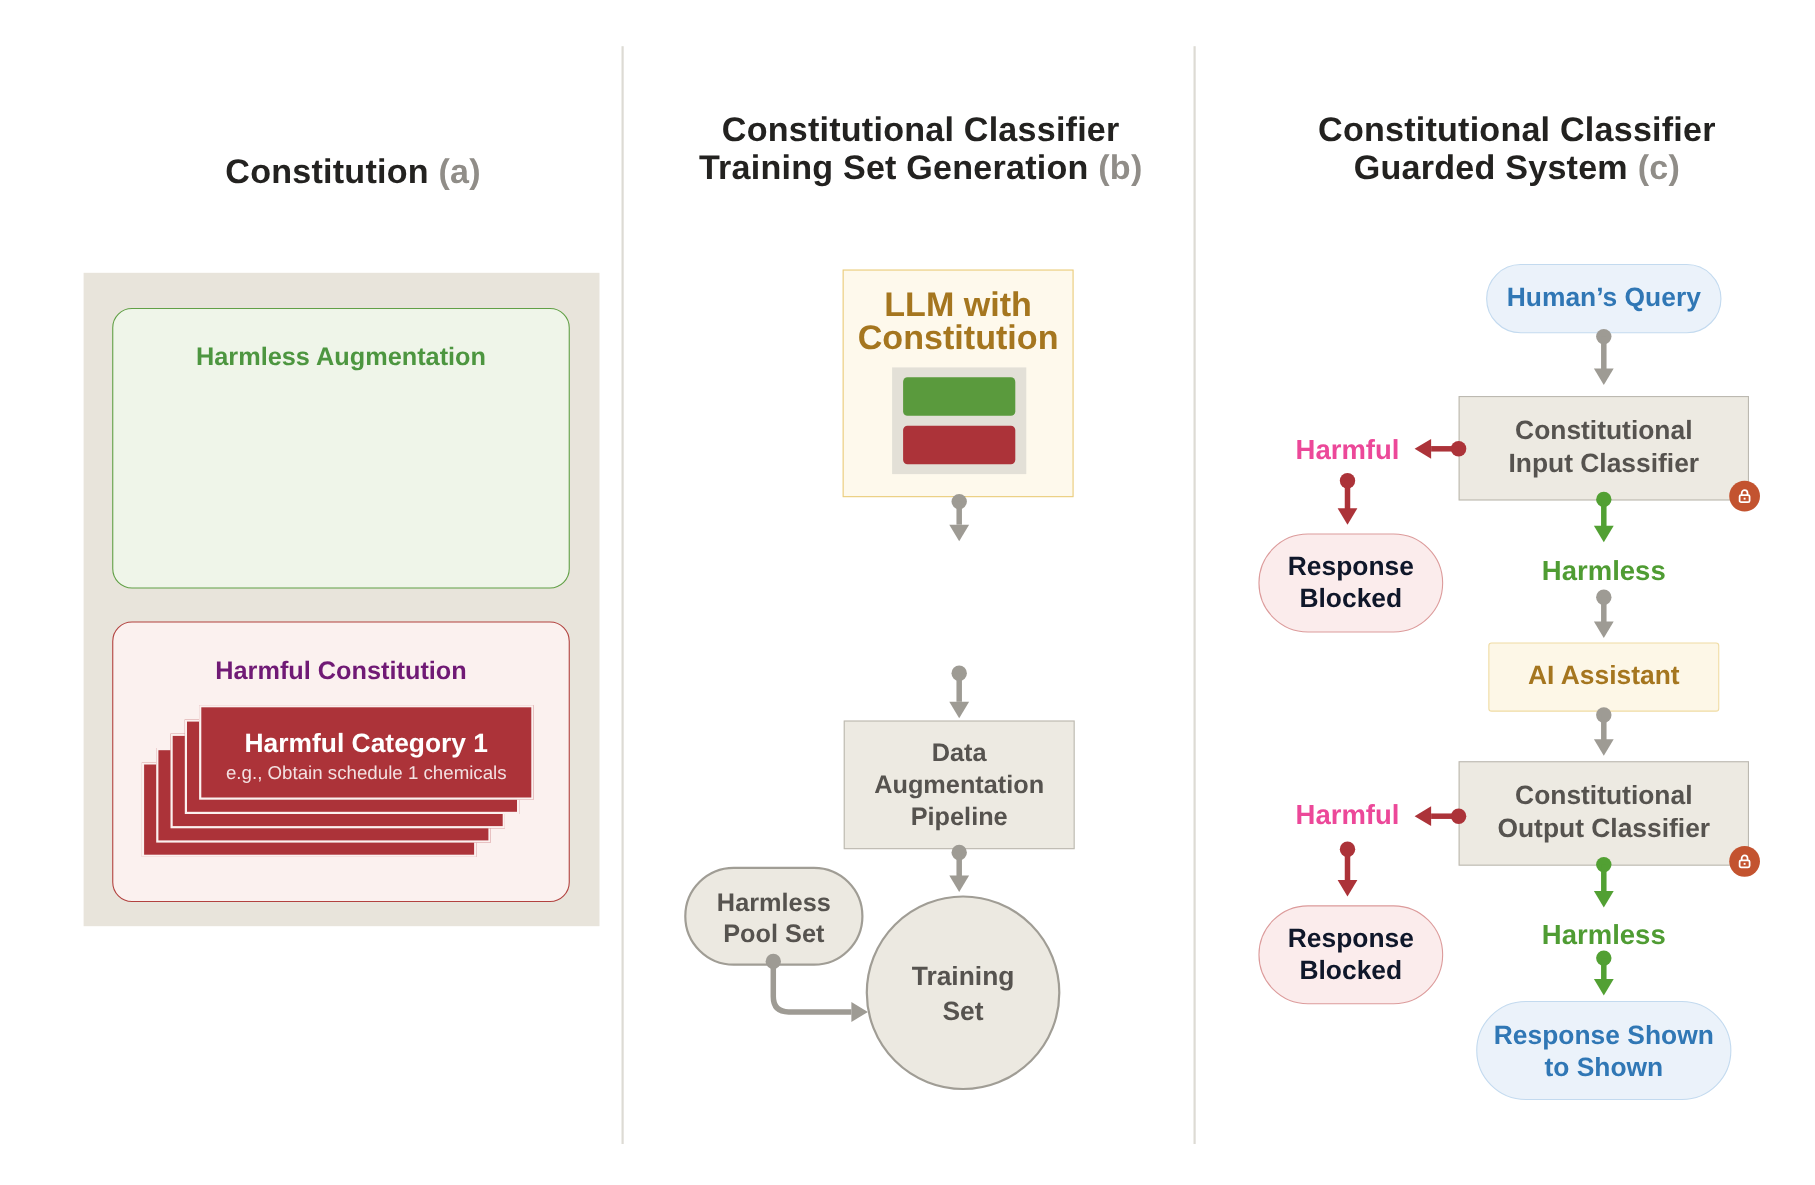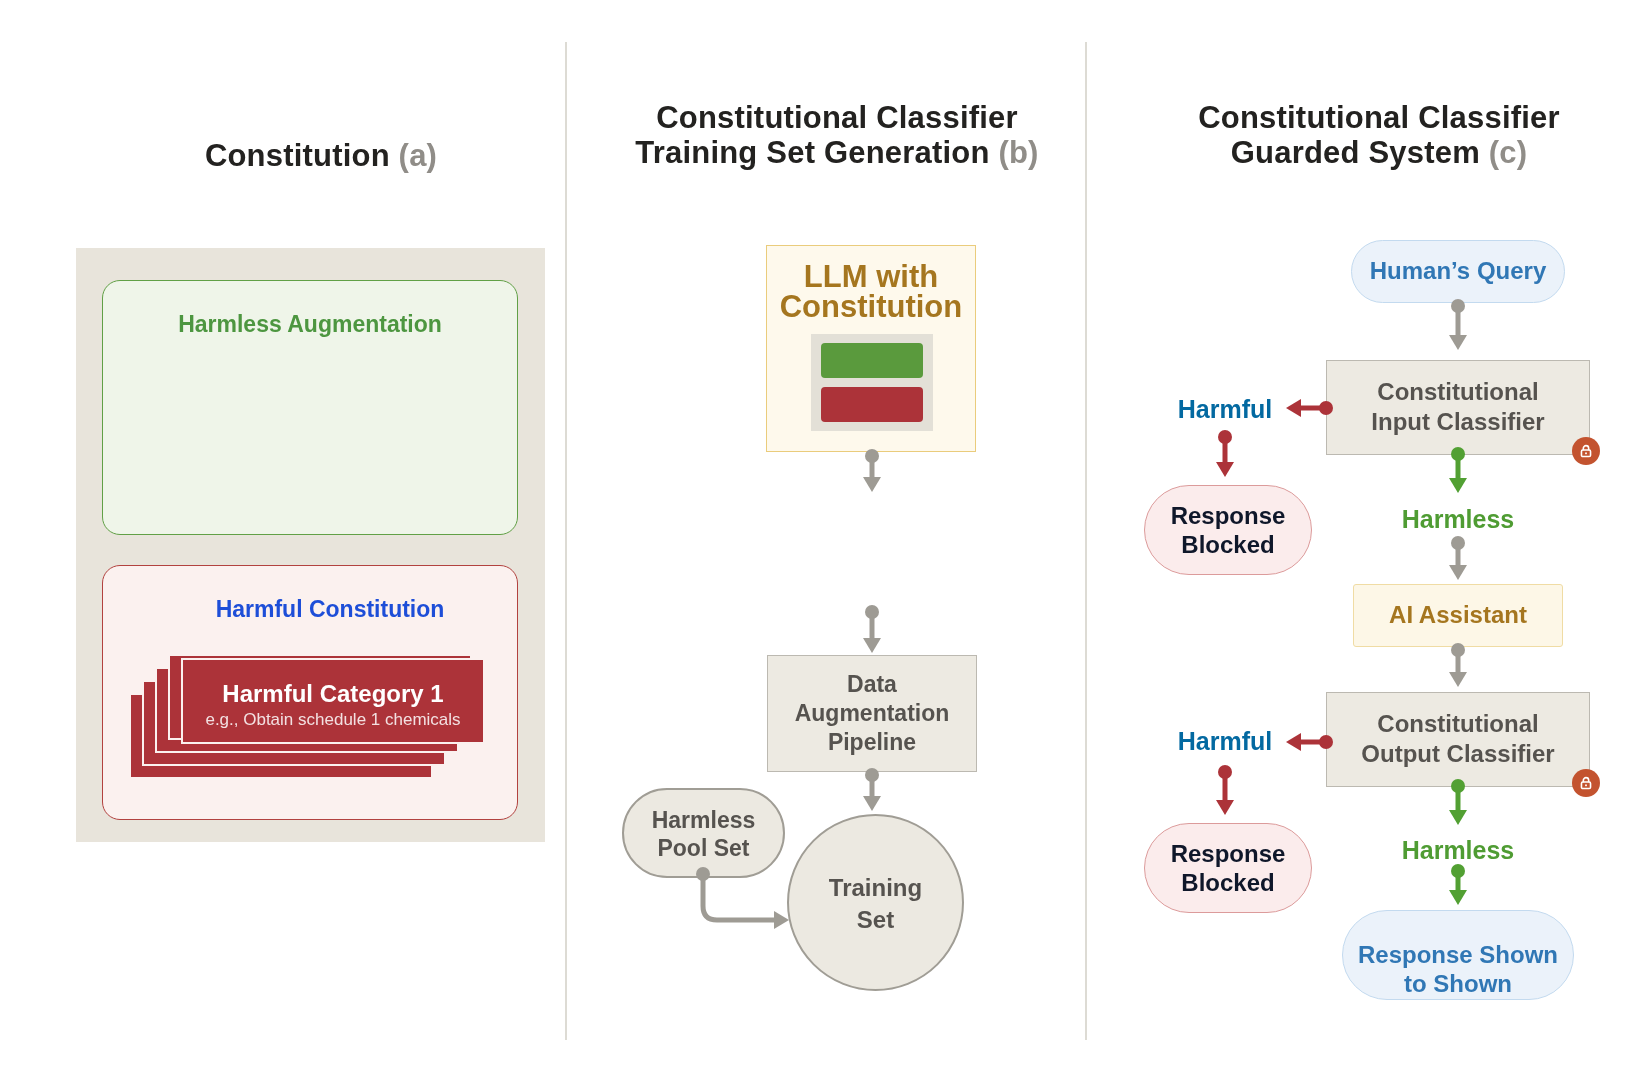--- a/index.html
+++ b/index.html
@@ -16,42 +16,42 @@
   }
   .panel-title .tag{color:#908D88;}
 
   
   .beige-bg{position:absolute;left:76px;top:248px;width:469px;height:594px;background:#E8E4DB;}
   .const-card{position:absolute;left:102px;width:416px;height:255px;border-radius:18px;box-sizing:border-box;}
   .const-card.harmless{top:280px;background:#EFF5E9;border:1.5px solid #61A046;}
   .const-card.harmful{top:565px;background:#FBF1EF;border:1.5px solid #B2423F;}
   .const-card-title{position:absolute;left:0;top:30px;width:100%;text-align:center;font-weight:bold;font-size:23px;}
   .harmless .const-card-title{color:#4D9640;}
-  .harmful  .const-card-title{color:#1d4ed8;margin-left:20px;}
+  .harmful  .const-card-title{color:#701a75;}
   .stack{position:absolute;left:26px;top:75px;width:360px;height:142px;}
   .stack-card{position:absolute;width:304px;height:86px;box-sizing:border-box;}
   .harmless .stack-card{background:#5A9A3D;border:2px solid #EFF5E9;}
   .harmful  .stack-card{background:#AC3339;border:2px solid #FBF1EF;}
   .stack-card.front{text-align:center;padding-top:20px;}
   .stack-title{font-weight:bold;font-size:24px;line-height:28px;color:#ffffff;}
   .stack-example{font-size:17px;line-height:24px;color:rgba(255,255,255,.85);}
 
   
   .node{position:absolute;box-sizing:border-box;text-align:center;font-weight:bold;}
   .gray-box{background:#EDEAE2;border:1.5px solid #BCB9B1;color:#56534F;font-size:23px;line-height:29px;}
   .gray-box.c{font-size:24px;line-height:30px;}
   .cream-box{background:#FEF9EC;border:1.5px solid #EACC7C;color:#A5761F;}
   .pill{border-radius:999px;}
   .blue-pill{background:#EBF2FA;border:1.5px solid #C3DAEF;color:#3077B5;}
   .red-pill{background:#FBECEC;border:1.5px solid #DC9B9B;color:#0f172a;}
   .gray-pill{background:#ECE9E1;border:2px solid #A09D95;color:#56534F;}
   .circle{border-radius:50%;background:#ECE9E1;border:2px solid #A09D95;color:#56534F;}
 
   .branch-label{position:absolute;width:150px;text-align:center;font-weight:bold;font-size:25px;}
-  .harmful-label{color:#0369a1;line-height:30px;}
+  .harmful-label{color:#ec4899;line-height:30px;}
   .harmless-label{color:#4F9C33;line-height:28px;}
 
   
   .chip{position:absolute;left:44px;top:88px;width:122px;height:97px;background:#E3E0D7;}
   .chip .bar{position:absolute;left:10px;width:102px;height:35px;border-radius:4px;}
   .chip .bar.green{top:9px;background:#5A9A3D;}
   .chip .bar.red{top:53px;background:#AC3339;}
 
   
   .lock-badge{position:absolute;width:28px;height:28px;border-radius:50%;background:#C3532F;
@@ -78,21 +78,21 @@
     <div class="const-card-title">Harmless Augmentation</div>
   </div>
 
   <div class="const-card harmful">
     <div class="const-card-title">Harmful Constitution</div>
     <div class="stack">
       <div class="stack-card" style="left:0px;top:52px"></div>
       <div class="stack-card" style="left:13px;top:39px"></div>
       <div class="stack-card" style="left:26px;top:26px"></div>
       <div class="stack-card" style="left:39px;top:13px"></div>
-      <div class="stack-card front" style="left:52px;top:17px">
+      <div class="stack-card front" style="left:52px;top:0px">
         <div class="stack-title">Harmful Category 1</div>
         <div class="stack-example">e.g., Obtain schedule 1 chemicals</div>
       </div>
     </div>
   </div>
 
   <div class="panel-title" style="left:566px;top:100px;width:522px">
     <div>Constitutional Classifier</div>
     <div>
       <span>Training Set Generation</span>
@@ -169,21 +169,21 @@
     </svg>
   </div>
 
   <div class="branch-label harmful-label" style="left:1150px;top:726px">Harmful</div>
   <div class="node pill red-pill" style="left:1144px;top:823px;width:168px;height:90px;font-size:24px;line-height:29px;padding-top:15px">
     <div>Response</div>
     <div>Blocked</div>
   </div>
   <div class="branch-label harmless-label" style="left:1383px;top:836px">Harmless</div>
 
-  <div class="node pill blue-pill" style="left:1342px;top:910px;width:232px;height:90px;font-size:24px;line-height:29px;padding-top:29px">
+  <div class="node pill blue-pill" style="left:1342px;top:910px;width:232px;height:90px;font-size:24px;line-height:29px;padding-top:16px">
     <div>Response Shown</div>
     <div>to Shown</div>
   </div>
 
   <svg class="flow" width="1650" height="1077">
 
     <g stroke="#9E9B94" fill="#9E9B94" stroke-width="5">
       <g>
         <circle cx="872" cy="456" r="7" stroke="none"></circle>
           <line x1="872" y1="456" x2="872" y2="477"></line>

